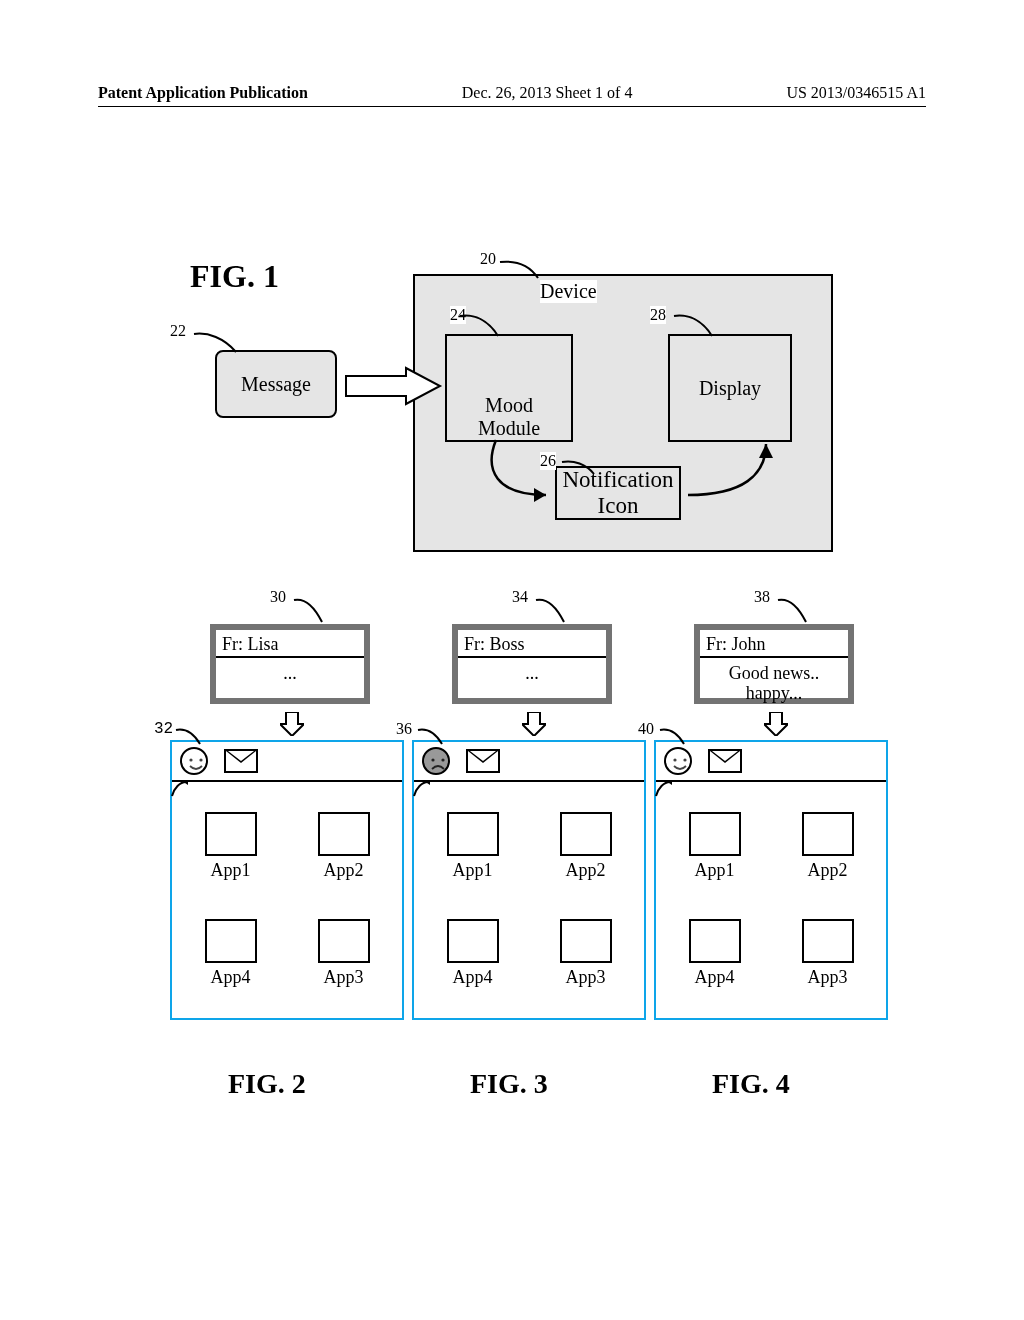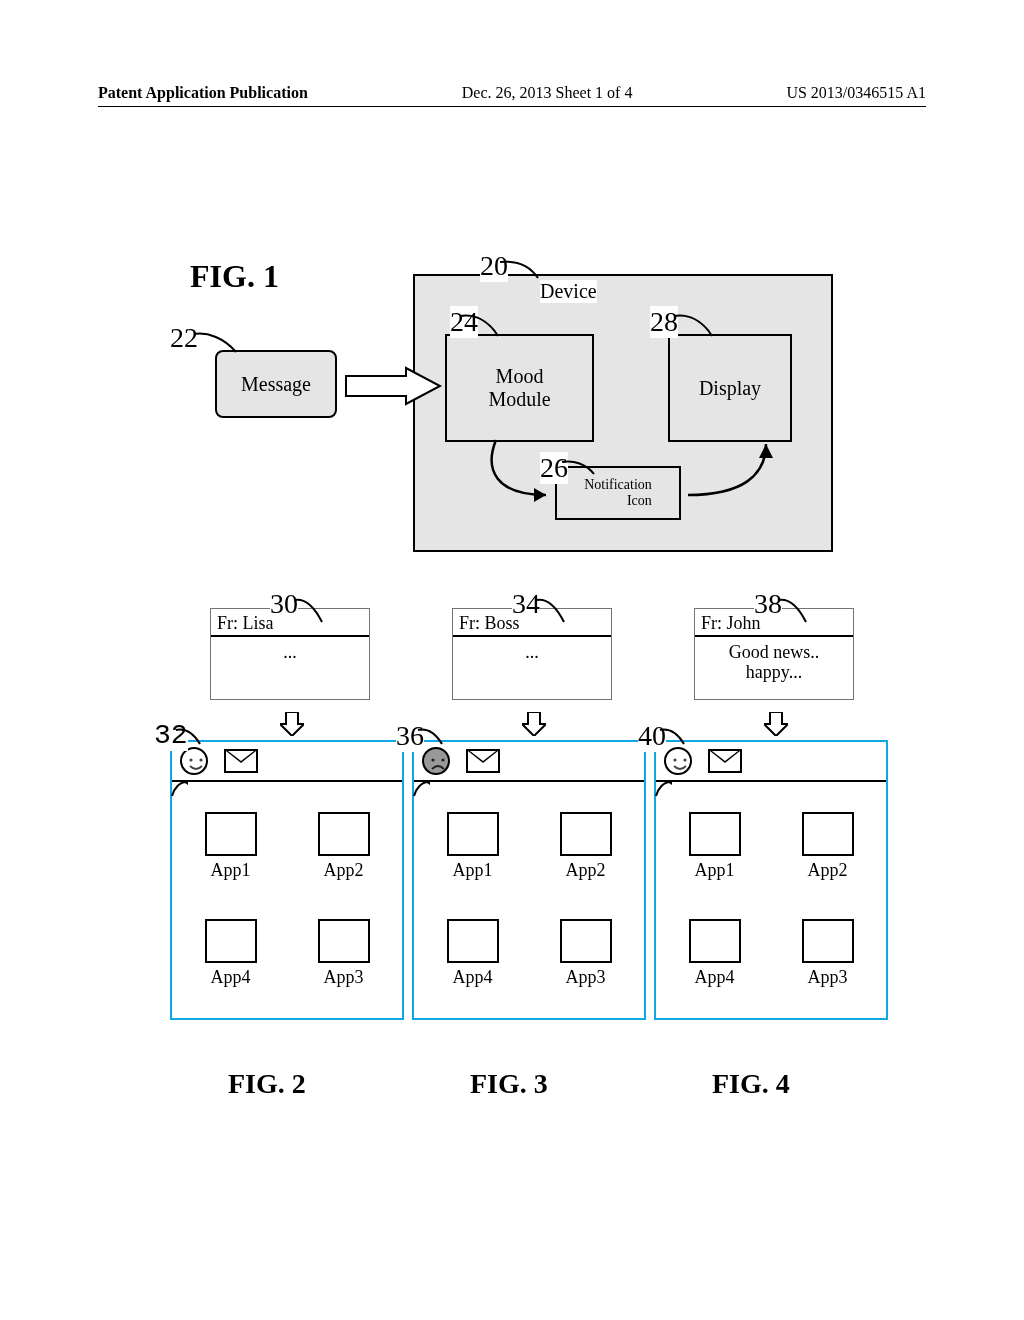--- a/index.html
+++ b/index.html
@@ -43,34 +43,34 @@
     border: 2px solid #000;
     background: #e5e5e5;
     display: flex;
     align-items: center;
     justify-content: center;
     text-align: center;
     font-size: 20px;
   }
   .label {
     position: absolute;
-    font-size: 28px;
+    font-size: 16px;
     background: #fff;
   }
   .figlabel {
     position: absolute;
     font-weight: bold;
     font-size: 28px;
   }
 
   
   .fig1-title { top: 258px; left: 190px; font-size: 32px; }
   .device-label { top: 280px; left: 540px; font-size: 20px; }
   .device-box  { top: 274px; left: 413px; width: 420px; height: 278px; }
-  .mood-box    { top: 334px; left: 445px; width: 149px; height: 108px; }
+  .mood-box    { top: 334px; left: 445px; width: 128px; height: 108px; align-items: flex-end; }
   .display-box { top: 334px; left: 668px; width: 124px; height: 108px; }
   .msg-box     { top: 350px; left: 215px; width: 122px; height: 68px; border-radius: 8px; }
   .notif-box   { top: 466px; left: 555px; width: 126px; height: 54px; }
 
   
   .ref20 { top: 250px; left: 480px; }
   .ref22 { top: 322px; left: 170px; }
   .ref24 { top: 306px; left: 438px; margin-left: 12px; }
   .ref26 { top: 452px; left: 540px; }
   .ref28 { top: 306px; left: 650px; }
@@ -81,23 +81,23 @@
     top: 580px;
     width: 240px;
     height: 460px;
   }
   .colA { left: 170px; }
   .colB { left: 412px; }
   .colC { left: 654px; }
 
   .msgcard {
     position: absolute;
-    top: 28px; left: 40px;
-    width: 160px; height: 92px;
-    border: 1px solid #737373;
+    top: 44px; left: 40px;
+    width: 160px; height: 80px;
+    border: 6px solid #737373;
   }
   .msgcard .from {
     height: 28px;
     border-bottom: 2px solid #000;
     padding: 4px 6px;
     font-size: 18px;
   }
   .msgcard .body {
     padding: 6px 6px;
     font-size: 18px;
@@ -217,21 +217,21 @@
     <span>Message</span>
   </div>
   <div class="box mood-box">
     <span style="white-space:pre-line">Mood
 Module</span>
   </div>
   <div class="box display-box">
     <span>Display</span>
   </div>
   <div class="box notif-box">
-    <span style="white-space:pre-line; font-size:14px;text-align:right;">Notification
+    <span style="white-space:pre-line; font-size:23px;">Notification
 Icon</span>
   </div>
 
   <svg class="leader" style="left:346px; top:368px; width:94px; height:36px;">
     <polygon points="0,8 60,8 60,0 94,18 60,36 60,28 0,28" fill="#fff" stroke="#000" stroke-width="2"></polygon>
   </svg>
 
   <svg class="leader" style="left:476px; top:440px; width:90px; height:70px;">
     <path d="M20,0 C8,30 20,55 70,55" fill="none" stroke="#000" stroke-width="2.5"></path>
     <polygon points="70,55 58,48 58,62" fill="#000"></polygon>

